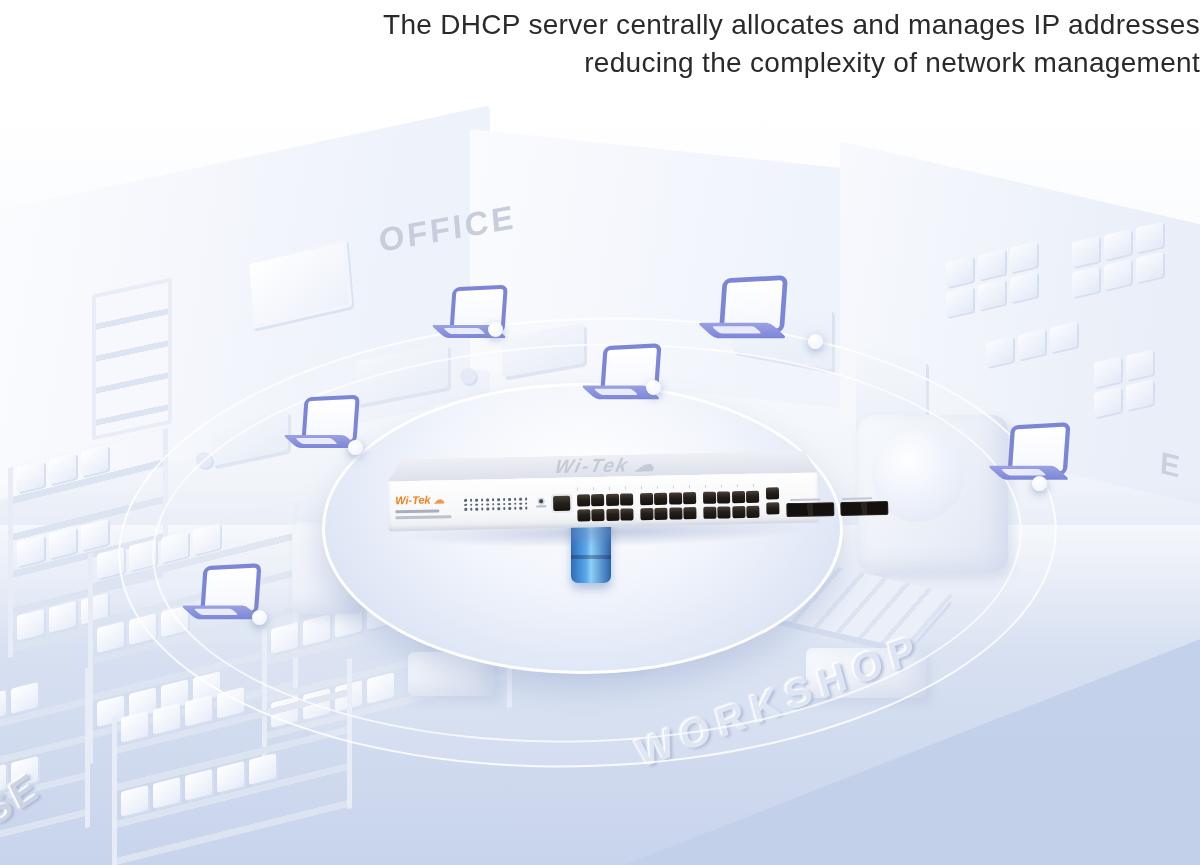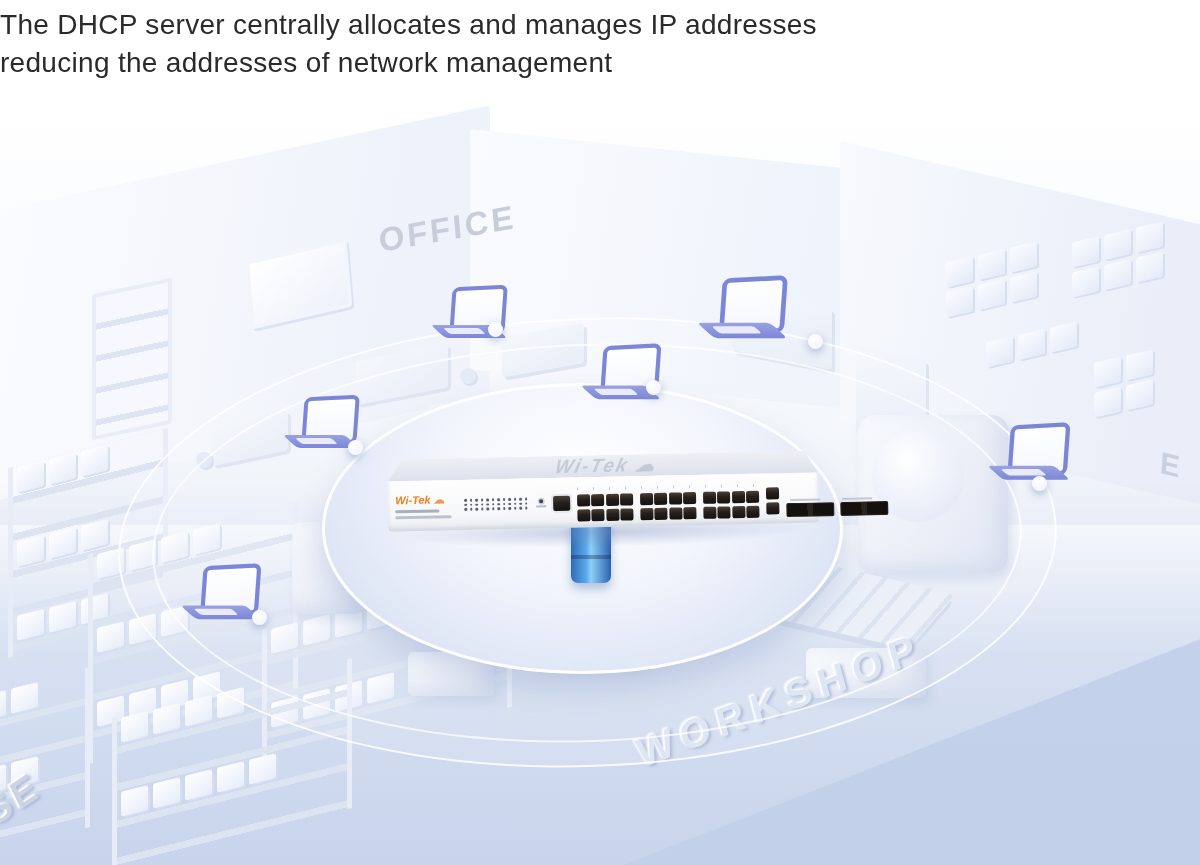--- a/index.html
+++ b/index.html
@@ -1,20 +1,20 @@
 <!DOCTYPE html>
 <html><head>
 <meta charset="utf-8">
 <style>
   html,body{margin:0;padding:0;background:#fff;}
   body{font-family:"Liberation Sans", sans-serif;}
   .stage{position:relative;width:1200px;height:865px;overflow:hidden;background:#fff;}
 
   
-  .title{position:absolute;left:0;top:6px;width:1200px;text-align:left;z-index:40;
+  .title{position:absolute;left:0;top:6px;width:1200px;text-align:right;z-index:40;
          color:#2a2a2a;font-size:28px;font-weight:500;line-height:38px;letter-spacing:.3px;}
 
   
   .sky{position:absolute;left:0;top:105px;width:1200px;height:420px;z-index:0;
        background:linear-gradient(180deg,#ffffff 0%,#f7f9fd 55%,#eef2f9 100%);}
   .floor{position:absolute;left:0;top:480px;width:1200px;height:385px;z-index:2;
        background:linear-gradient(180deg,rgba(222,230,245,0) 0%,rgba(208,219,239,.85) 45%,#c8d4ec 100%);}
   .floor-corner{position:absolute;left:0;top:560px;width:1200px;height:305px;z-index:2;
        background:#c2d0e9;clip-path:polygon(52% 100%,100% 26%,100% 100%);opacity:.95;}
   .wall{position:absolute;z-index:1;border-radius:4px;}
@@ -130,21 +130,21 @@
        box-shadow:inset 0 0 0 1px #2e2823;
        background-image:linear-gradient(90deg,#14100d 0 44%,#2a241f 44% 56%,#14100d 56% 100%);}
 </style>
 </head>
 <body>
 
 <div class="stage">
 
   <div class="title">
     <div>The DHCP server centrally allocates and manages IP addresses</div>
-    <div>reducing the addresses of network management</div>
+    <div>reducing the complexity of network management</div>
   </div>
 
   <div class="sky"></div>
   <div class="wall wall-a"></div>
   <div class="wall wall-b"></div>
   <div class="wall wall-c"></div>
   <div class="floor"></div>
   <div class="floor-corner"></div>
 
   <div class="office-label">OFFICE</div>

